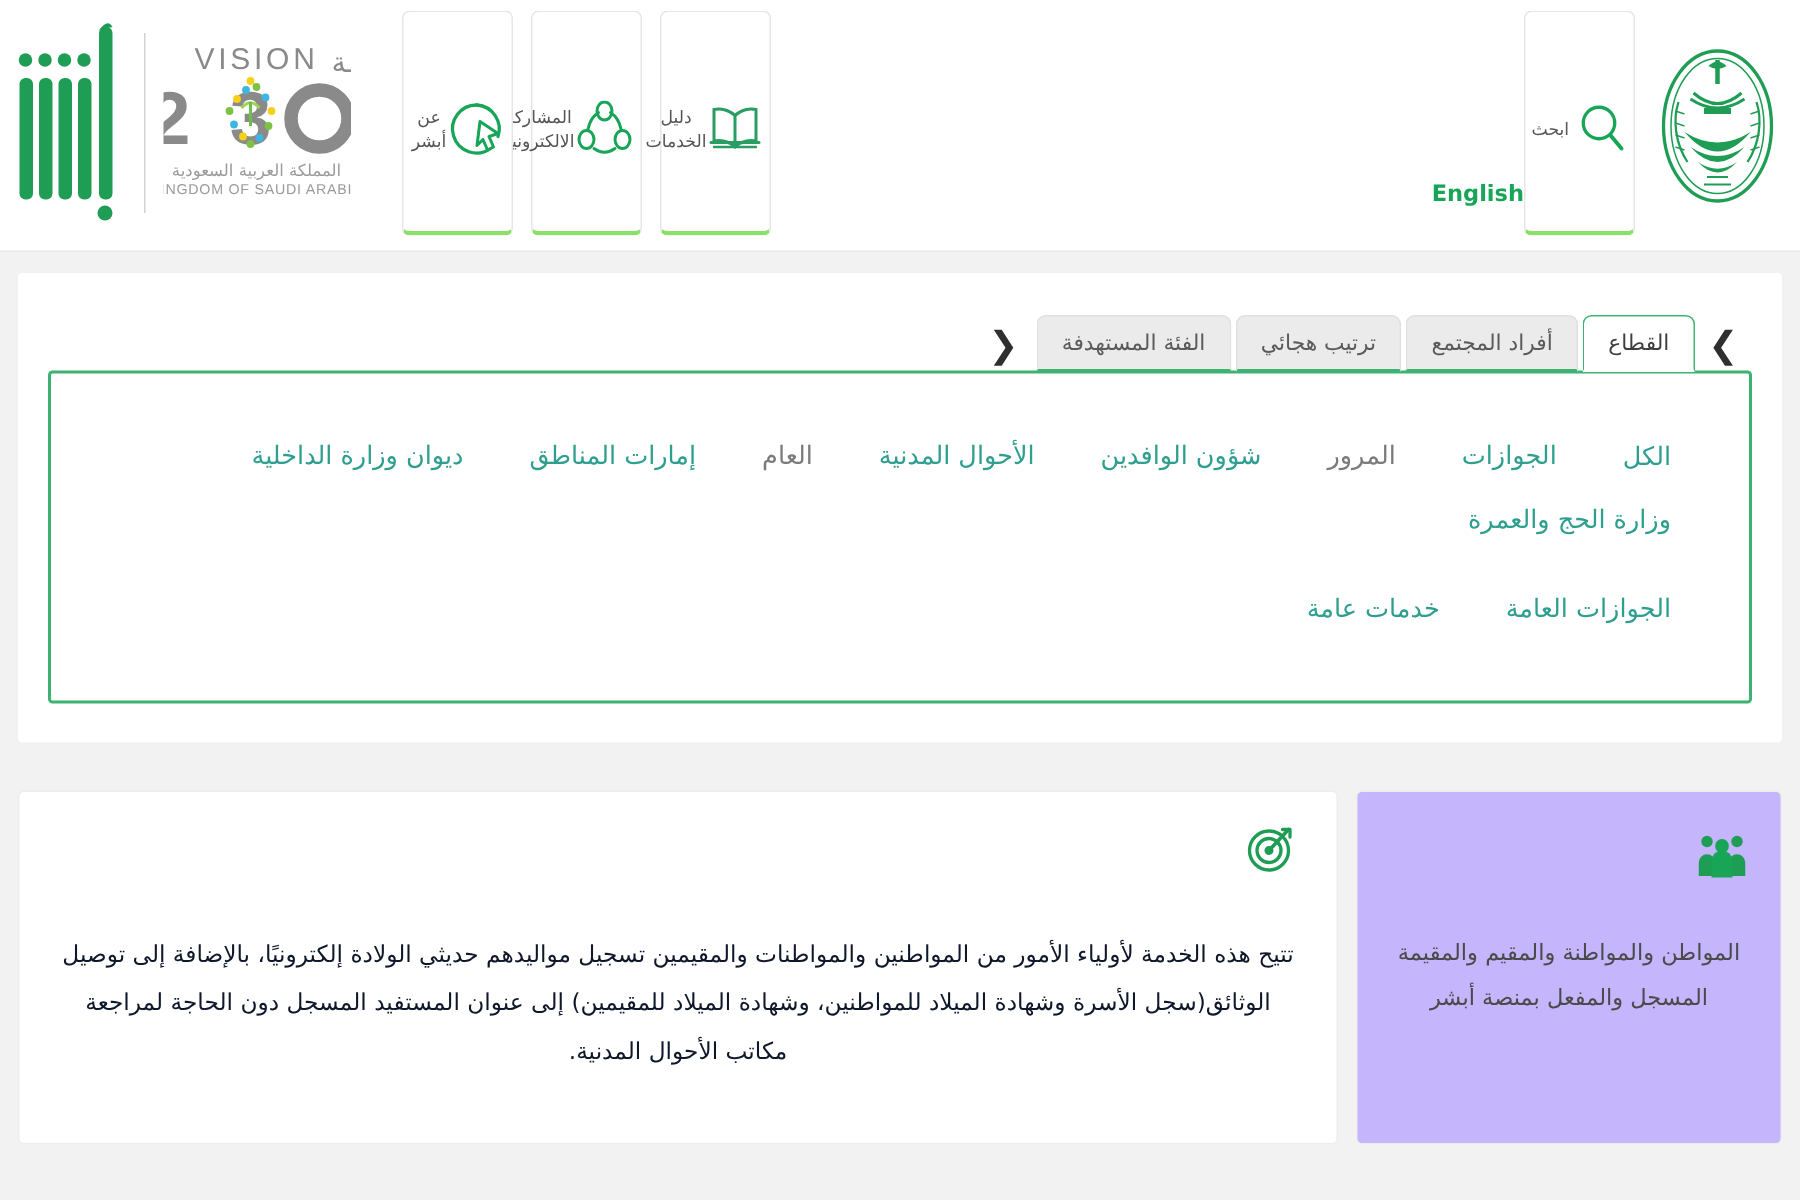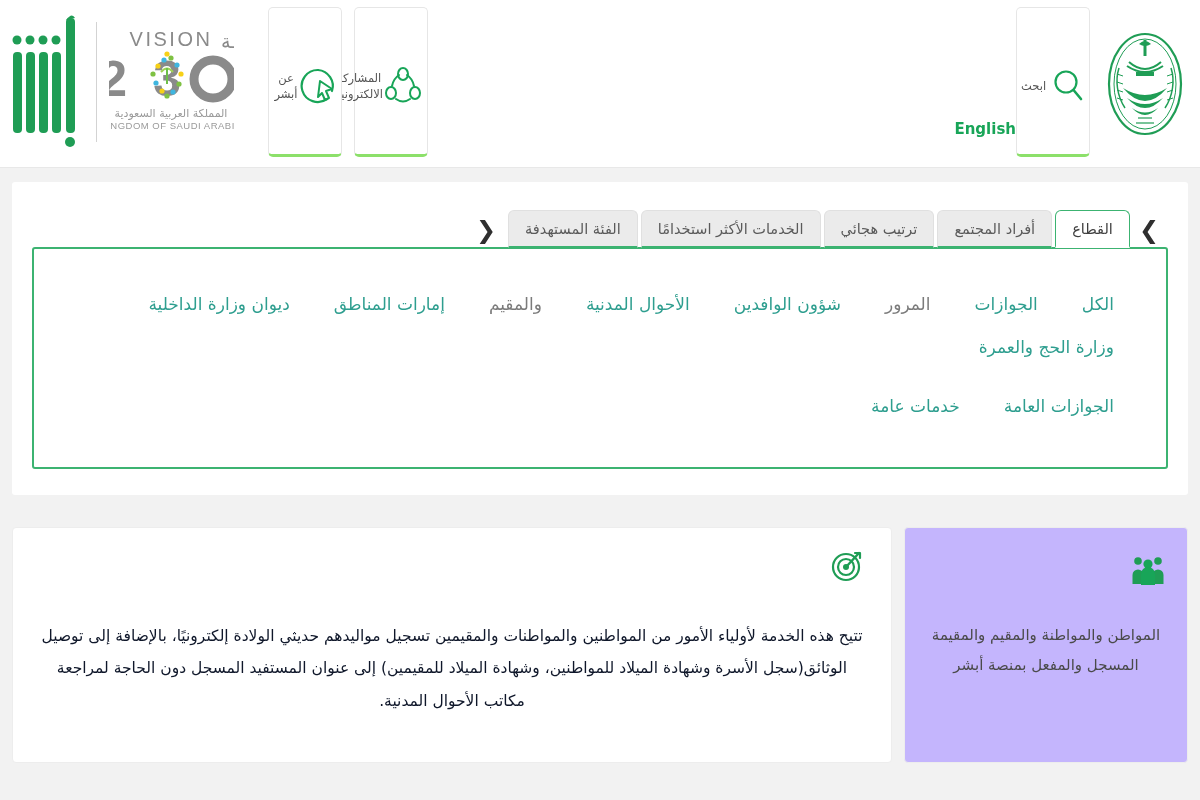--- a/index.html
+++ b/index.html
@@ -276,20 +276,31 @@
     </span>
     <span class="tile-label">ابحث</span>
   </div>
 
   <a class="lang-link">English</a>
 
   <div class="header-spacer"></div>
 
   <div class="tiles-right">
 
+    <div class="tile">
+      <span class="tile-ico">
+        <svg width="38" height="36" viewBox="0 0 38 36">
+          <path d="M19 9 C15 5 9 4 5 5 v21 c4 -1 10 0 14 4 C23 26 29 25 33 26 V5 c-4 -1 -10 0 -14 4 z" fill="none" stroke="#2a9d63" stroke-width="2"></path>
+          <line x1="19" y1="9" x2="19" y2="30" stroke="#2a9d63" stroke-width="2"></line>
+          <path d="M3 27 h32" stroke="#2a9d63" stroke-width="2" stroke-linecap="round"></path>
+          <path d="M5 30 h28" stroke="#2a9d63" stroke-width="1.6" stroke-linecap="round"></path>
+        </svg>
+      </span>
+      <span class="tile-label">دليل الخدمات</span>
+    </div>
 
     <div class="tile">
       <span class="tile-ico">
         <svg width="40" height="38" viewBox="0 0 40 38">
           <ellipse cx="20" cy="7" rx="5" ry="6" fill="none" stroke="#18a558" stroke-width="2"></ellipse>
           <ellipse cx="8" cy="26" rx="5" ry="6" fill="none" stroke="#18a558" stroke-width="2"></ellipse>
           <ellipse cx="32" cy="26" rx="5" ry="6" fill="none" stroke="#18a558" stroke-width="2"></ellipse>
           <path d="M9 19 C10 14 13 10 16 8" fill="none" stroke="#18a558" stroke-width="2" stroke-linecap="round"></path>
           <path d="M31 19 C30 14 27 10 24 8" fill="none" stroke="#18a558" stroke-width="2" stroke-linecap="round"></path>
           <path d="M13 32 q7 5 14 0" fill="none" stroke="#18a558" stroke-width="2" stroke-linecap="round"></path>
@@ -370,38 +381,35 @@
       <div class="tab active">
         <span>القطاع</span>
       </div>
       <div class="tab">
         <span>أفراد المجتمع</span>
       </div>
       <div class="tab">
         <span>ترتيب هجائي</span>
       </div>
       <div class="tab">
-        <span>الخدمات الأكثر استخدامًا</span>
-      </div>
-      <div class="tab">
         <span>الفئة المستهدفة</span>
       </div>
     </div>
 
     <span class="chev">❮</span>
   </div>
 
   <div class="filter-box">
     <div class="chip-row">
       <span class="chip selected">الكل</span>
       <span class="chip teal">الجوازات</span>
       <span class="chip">المرور</span>
       <span class="chip teal">شؤون الوافدين</span>
       <span class="chip teal">الأحوال المدنية</span>
-      <span class="chip">والمقيم</span>
+      <span class="chip">العام</span>
       <span class="chip teal">إمارات المناطق</span>
       <span class="chip teal">ديوان وزارة الداخلية</span>
       <span class="chip teal">وزارة الحج والعمرة</span>
     </div>
     <div class="chip-row">
       <span class="chip teal">الجوازات العامة</span>
       <span class="chip teal">خدمات عامة</span>
     </div>
   </div>
 </div>

